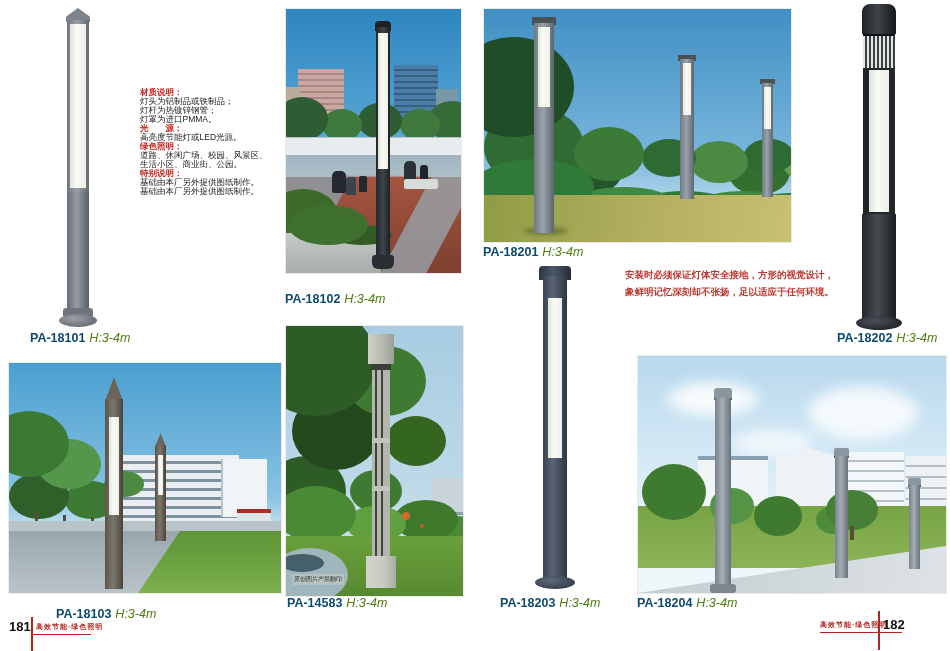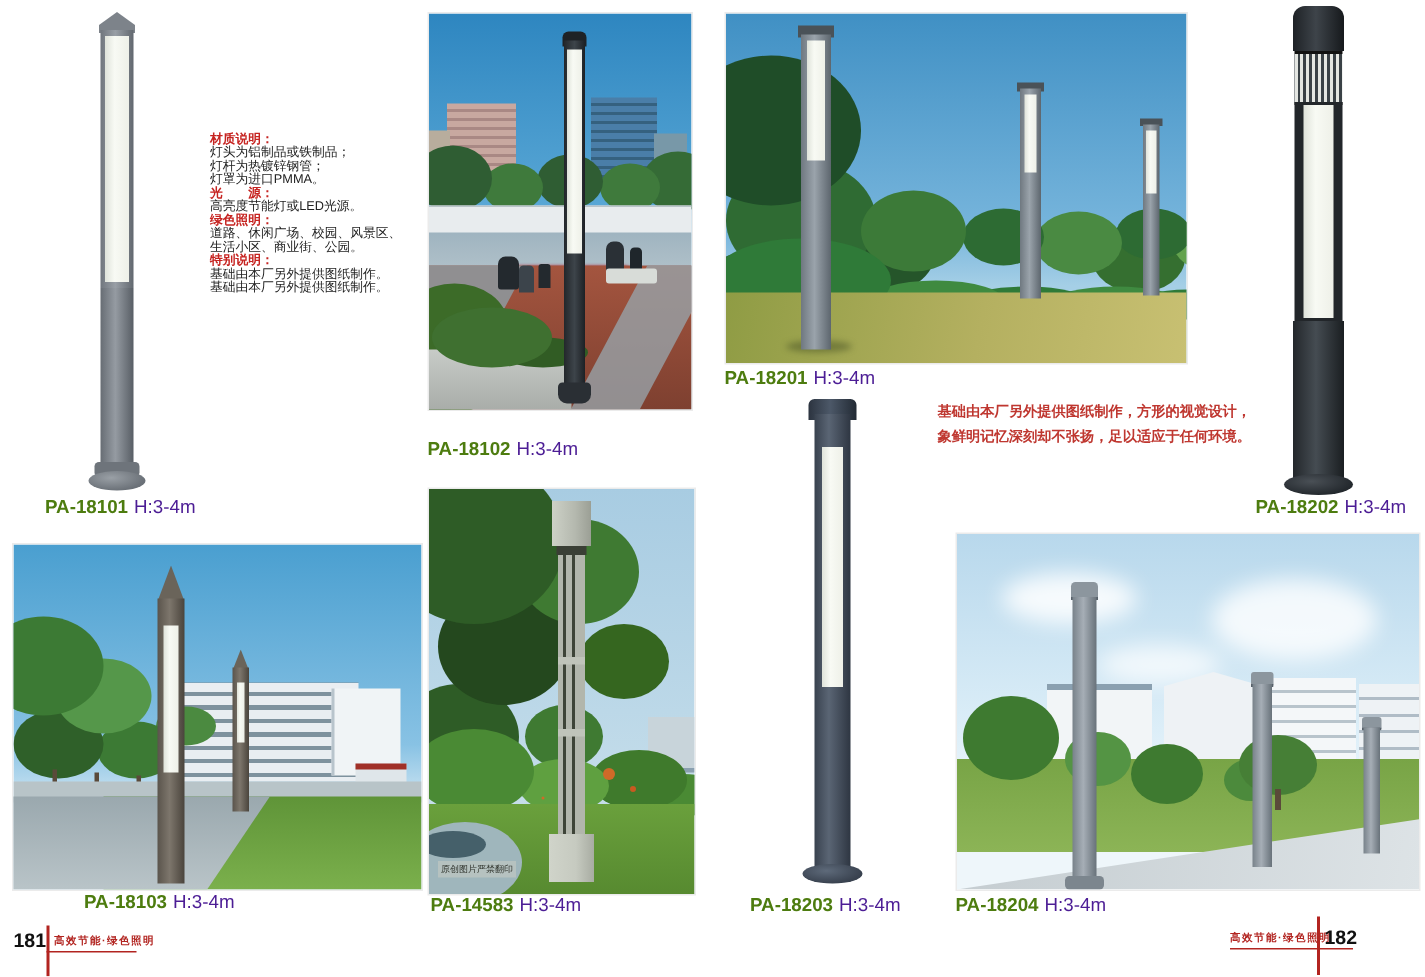--- a/index.html
+++ b/index.html
@@ -3,22 +3,22 @@
 <meta charset="utf-8">
 <style>
   html,body{margin:0;padding:0;background:#fff;}
   #page{position:relative;width:950px;height:651px;background:#fff;overflow:hidden;
         font-family:"Liberation Sans","DejaVu Sans",sans-serif;}
   .abs{position:absolute;}
   .ph{position:absolute;overflow:hidden;border:1px solid rgba(0,0,0,.08);}
   .b{position:absolute;border-radius:50%;}
   
   .plabel{position:absolute;font-size:12.5px;white-space:nowrap;}
-  .plabel .code{color:#4d7c0f;font-weight:bold;}
-  .plabel .ht{color:#4c1d95;margin-left:4px;}
+  .plabel .code{color:#0c4a6e;font-weight:bold;}
+  .plabel .ht{color:#4d7c0f;margin-left:4px;font-style:italic;}
   
   #specs{position:absolute;left:140px;top:88px;width:130px;font-size:8.5px;line-height:9px;color:#222;}
   #specs .hd{color:#c62421;font-weight:bold;}
   
   #desc{position:absolute;left:625px;top:266px;width:200px;font-size:9.5px;line-height:17px;
         color:#bf3730;font-weight:bold;white-space:nowrap;}
   
   .pageno{position:absolute;font-size:13px;font-weight:bold;color:#111;}
   .slogan{position:absolute;font-size:7px;font-weight:bold;color:#b22420;letter-spacing:1px;white-space:nowrap;}
   .redbar{position:absolute;width:2px;background:#b22420;}
@@ -136,21 +136,21 @@
     <div class="abs" style="left:17px;top:210px;width:34px;height:106px;
          background:linear-gradient(90deg,#23272b,#454c52 45%,#1a1e21);"></div>
     <div class="abs" style="left:11px;top:312px;width:46px;height:14px;border-radius:50%;
          background:radial-gradient(ellipse at 40% 35%,#4a5056,#24292e 70%);"></div>
   </div>
   <div class="plabel" style="left:837px;top:331px;">
     <span class="code">PA-18202</span><span class="ht">H:3-4m</span>
   </div>
 
   <div id="desc">
-    <div>基础由本厂另外提供图纸制作，方形的视觉设计，</div>
+    <div>安装时必须保证灯体安全接地，方形的视觉设计，</div>
     <div>象鲜明记忆深刻却不张扬，足以适应于任何环境。</div>
   </div>
 
   <div class="ph" style="left:8px;top:362px;width:272px;height:230px;">
     <div class="abs" style="inset:0;background:linear-gradient(#4a9fd0,#88c2e4 58%,#c4e0f0 72%);"></div>
     <div class="abs" style="left:100px;top:92px;width:130px;height:66px;
          background:repeating-linear-gradient(180deg,#e9eef2 0 6px,#7e929e 6px 9px);"></div>
     <div class="abs" style="left:212px;top:96px;width:44px;height:58px;background:#f0f4f6;border-left:2px solid #b8c4cc;"></div>
     <div class="abs" style="left:228px;top:146px;width:34px;height:20px;background:#dfe6ea;border-top:4px solid #a03028;"></div>
     <div class="b" style="left:-20px;top:48px;width:80px;height:66px;background:#3c7a34;
@@ -163,21 +163,21 @@
          clip-path:polygon(50% 0,100% 100%,0 100%);"></div>
     <div class="abs" style="left:96px;top:36px;width:18px;height:190px;
          background:linear-gradient(90deg,#5a544c,#7d766c 45%,#4a443c);"></div>
     <div class="white-panel" style="left:100px;top:54px;width:10px;height:98px;"></div>
     <div class="abs" style="left:146px;top:70px;width:11px;height:14px;background:#6a645a;
          clip-path:polygon(50% 0,100% 100%,0 100%);"></div>
     <div class="abs" style="left:146px;top:82px;width:11px;height:96px;
          background:linear-gradient(90deg,#5a544c,#7d766c 45%,#4a443c);"></div>
     <div class="white-panel" style="left:149px;top:92px;width:5px;height:40px;"></div>
   </div>
-  <div class="plabel" style="left:8px;top:594px;padding-left:48px;">
+  <div class="plabel" style="left:8px;top:607px;padding-left:48px;">
     <span class="code">PA-18103</span><span class="ht">H:3-4m</span>
   </div>
 
   <div class="ph" style="left:285px;top:325px;width:177px;height:270px;">
     <div class="abs" style="inset:0;background:linear-gradient(#a8cce2,#bcd8e8 55%,#cfe3ec);"></div>
     <div class="b" style="left:-30px;top:-20px;width:120px;height:110px;background:#2e5c26;
          box-shadow:70px 20px 0 -20px #3f7a32,20px 70px 0 -16px #24481e,100px 80px 0 -30px #35661f,-10px 130px 0 -20px #2e5c26,60px 130px 0 -34px #3f7a32;"></div>
     <div class="abs" style="left:146px;top:152px;width:31px;height:34px;background:#c8d4da;border-bottom:3px solid #8aa0b0;"></div>
     <div class="b" style="left:-10px;top:160px;width:80px;height:56px;background:#4a8a34;
          box-shadow:60px 10px 0 -10px #5fa040,110px 6px 0 -8px #3f7a2c,140px 16px 0 -14px #4a8a34;"></div>

